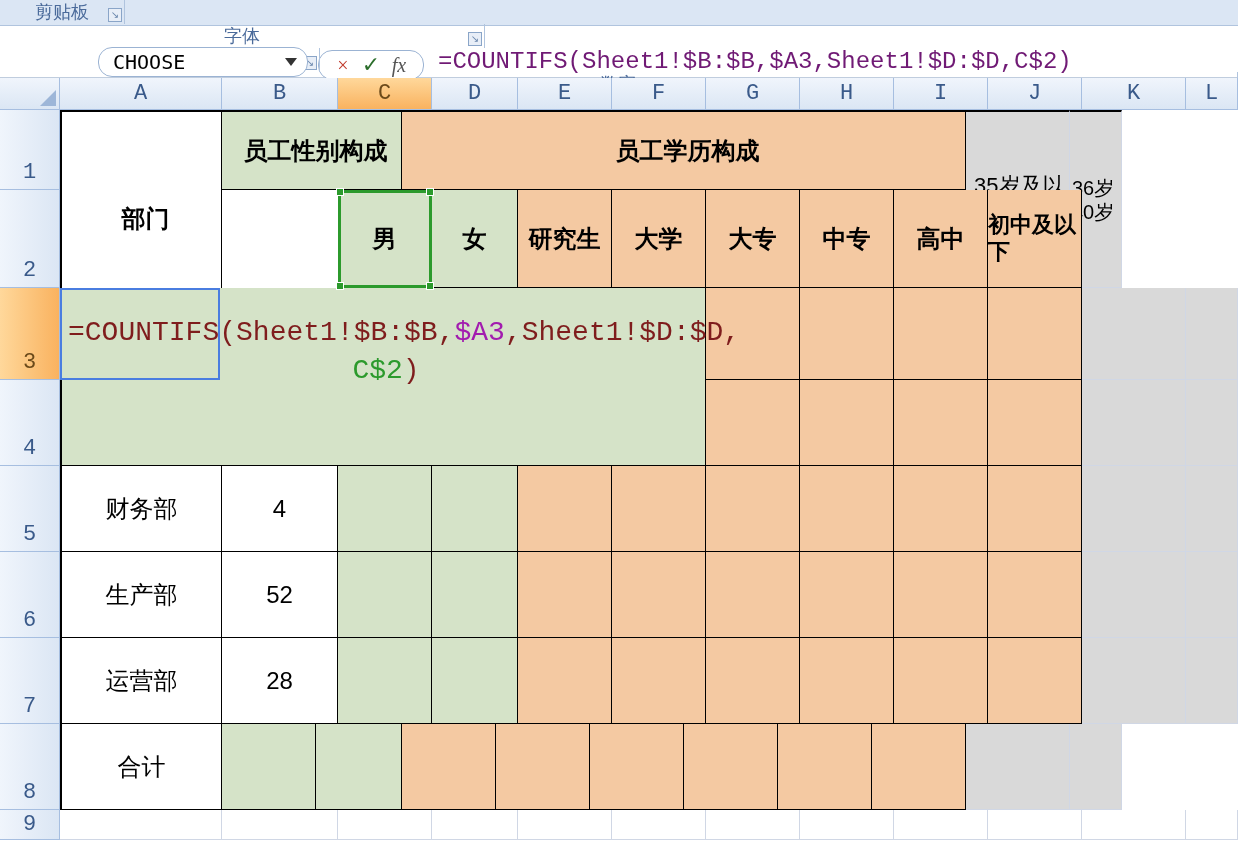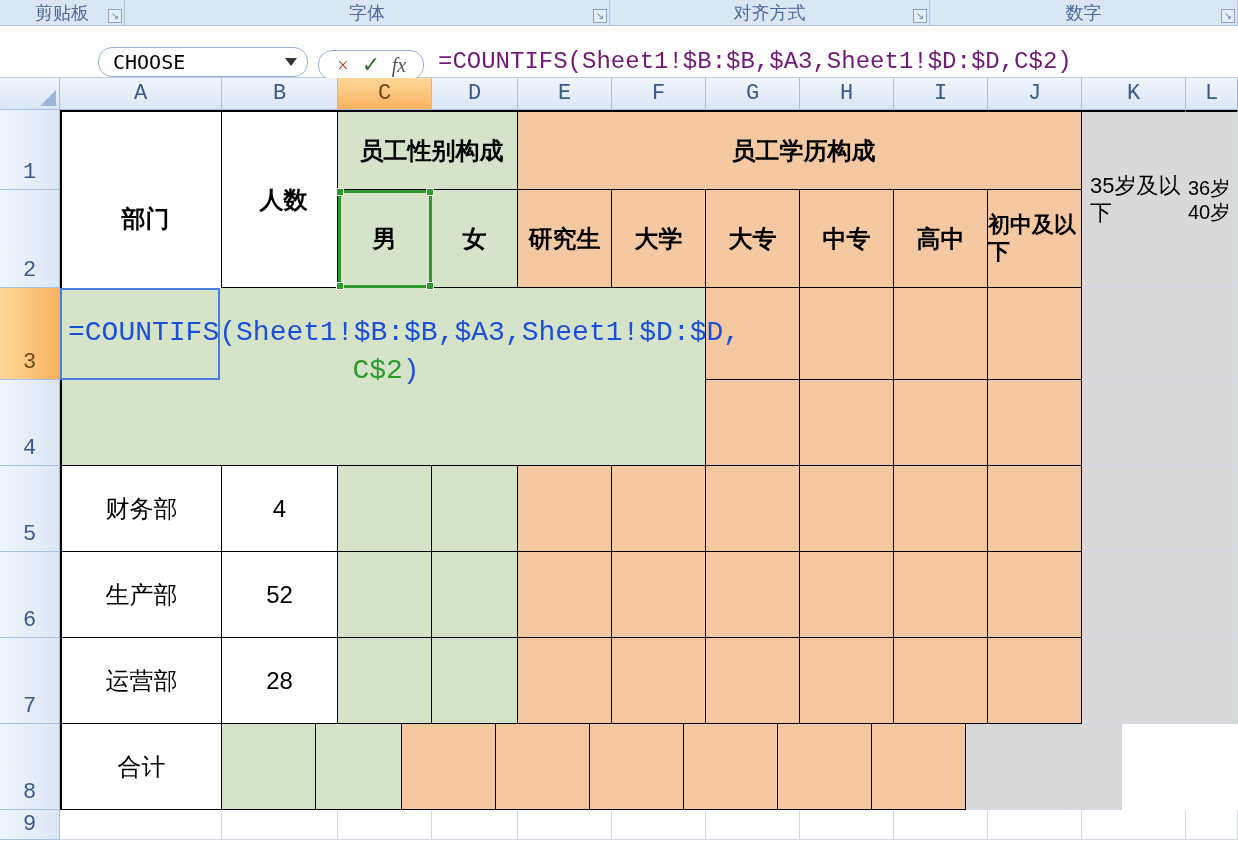--- a/index.html
+++ b/index.html
@@ -11,20 +11,21 @@
     overflow: hidden;
     position: relative;
   }
 
   
   .ribbon-groups {
     display: flex;
     height: 26px;
     background: #dbe6f4;
     border-bottom: 1px solid #b0c4de;
+    flex-direction: column;
   }
   .ribbon-group {
     border-right: 1px solid #b0c4de;
     position: relative;
     display: flex;
     align-items: center;
     justify-content: center;
     color: #4a6a9a;
     font-size: 18px;
   }
@@ -211,22 +212,22 @@
   .formula-overlay {
     position: absolute;
     font-family: "Courier New", monospace;
     font-size: 28px;
     text-align: center;
     line-height: 1.35;
     color: #000;
     pointer-events: none;
     z-index: 5;
   }
-  .t-black { color: #1d4ed8; margin-top: 31px; }
-  .t-blue  { color: #1d4ed8; }
+  .t-black { color: #7f1d1d; margin-top: 31px; }
+  .t-blue  { color: #a21caf; }
   .t-green { color: #2c9a2c; }
 
   
   .sel-box {
     position: absolute;
     border: 3px solid #2c9a2c;
     pointer-events: none;
     z-index: 6;
   }
   .sel-handle {
@@ -300,23 +301,20 @@
     <div class="ch wL">L</div>
   </div>
 
   <div class="rows">
 
     <div class="row" style="height:80px">
       <div class="rh">1</div>
       <div class="cell wA bold top-thick left-thick" style="height:216px;margin-bottom:-98px">
           <span>部门</span>
         </div>
-      <div class="cell wB bold top-thick" style="height:178px;margin-bottom:-98px">
-          <span>人数</span>
-        </div>
       <div class="cell bold green-bg top-thick" style="width:180px">
           <span>员工性别构成</span>
         </div>
       <div class="cell bold orange-bg top-thick" style="width:564px">
           <span>员工学历构成</span>
         </div>
       <div class="cell wK gray-bg thin-border top-thick" style="height:178px;margin-bottom:-98px;font-size:22px;line-height:1.2">
           <span>35岁及以下</span>
         </div>
       <div class="cell wL gray-bg thin-border top-thick" style="height:178px;margin-bottom:-98px;font-size:20px;line-height:1.2;justify-content:flex-start;padding-left:2px">

